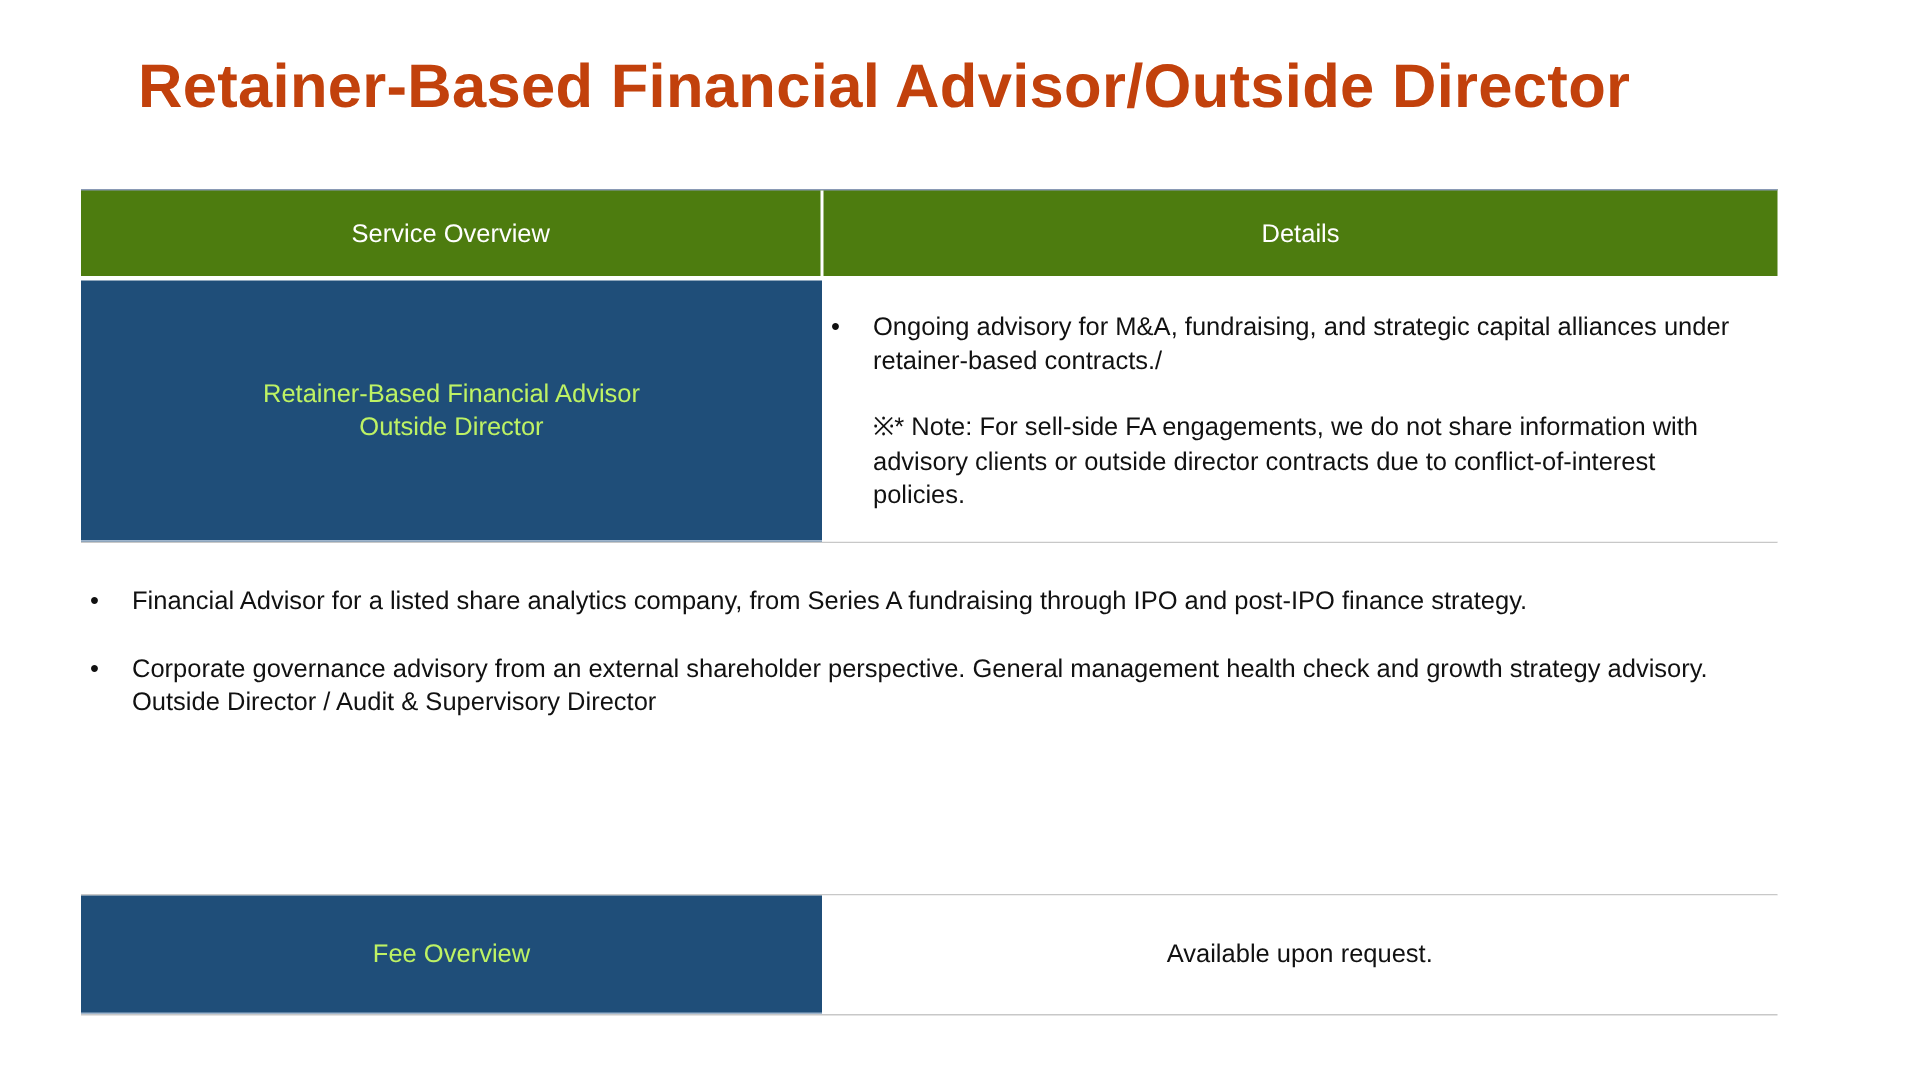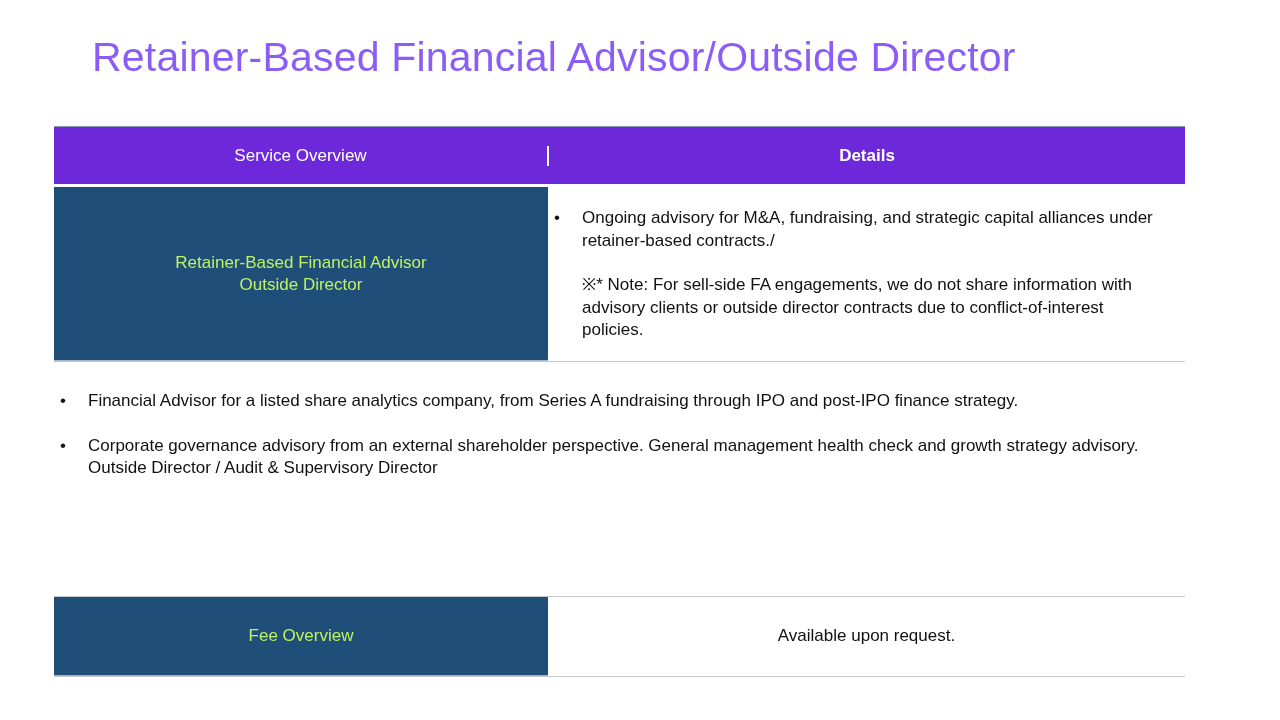--- a/index.html
+++ b/index.html
@@ -1,21 +1,21 @@
 <!DOCTYPE html>
 <html><head>
 <meta charset="utf-8">
 <style>
   html, body { margin:0; padding:0; }
   body { width:1280px; height:720px; background:#ffffff; position:relative; overflow:hidden; font-family:"Liberation Sans", sans-serif; }
-  .title { position:absolute; left:92px; top:34px; font-size:41px; font-weight:normal; color:#8b5cf6; letter-spacing:0.2px; white-space:nowrap; font-family:"Liberation Sans", sans-serif; }
+  .title { position:absolute; left:92px; top:34px; font-size:41px; font-weight:bold; color:#c2410c; letter-spacing:0.2px; white-space:nowrap; font-family:"Liberation Sans", sans-serif; }
   .tbl { position:absolute; left:54px; top:126px; width:1131px; }
-  .hdr { display:flex; height:57px; background:#6d28d9; border-top:1px solid #8a9ab5;align-items:center; }
+  .hdr { display:flex; height:57px; background:#4d7c0f; border-top:1px solid #8a9ab5; }
   .hdr .c1 { width:493px; border-right:2px solid #ffffff; display:flex; align-items:center; justify-content:center; color:#fff; font-size:17px; }
-  .hdr .c2 { flex:1; display:flex; align-items:center; justify-content:center; color:#fff; font-size:17px;font-weight:bold; }
+  .hdr .c2 { flex:1; display:flex; align-items:center; justify-content:center; color:#fff; font-size:17px; }
   .row { display:flex; border-bottom:1px solid #c8c8c8; }
   .row .c1 { width:494px; background:#1f4e79; color:#bef264; font-size:17px; display:flex; align-items:center; justify-content:center; text-align:center; line-height:22px; border-bottom:1px solid #9db4cc; box-sizing:border-box; }
   .row .c2 { flex:1; background:#fff; color:#111; font-size:17px; line-height:22.5px; box-sizing:border-box; }
   .r1 { margin-top:3px; height:174px; }
   .r2 { height:234px; }
   .r3 { height:79px; }
   .r1 .c2 { padding:20px 20px 0 34px; }
   .r2 .c2 { padding:28px 20px 0 34px; }
   .r3 .c2 { display:flex; align-items:center; justify-content:center; }
   .bl { position:relative; }

